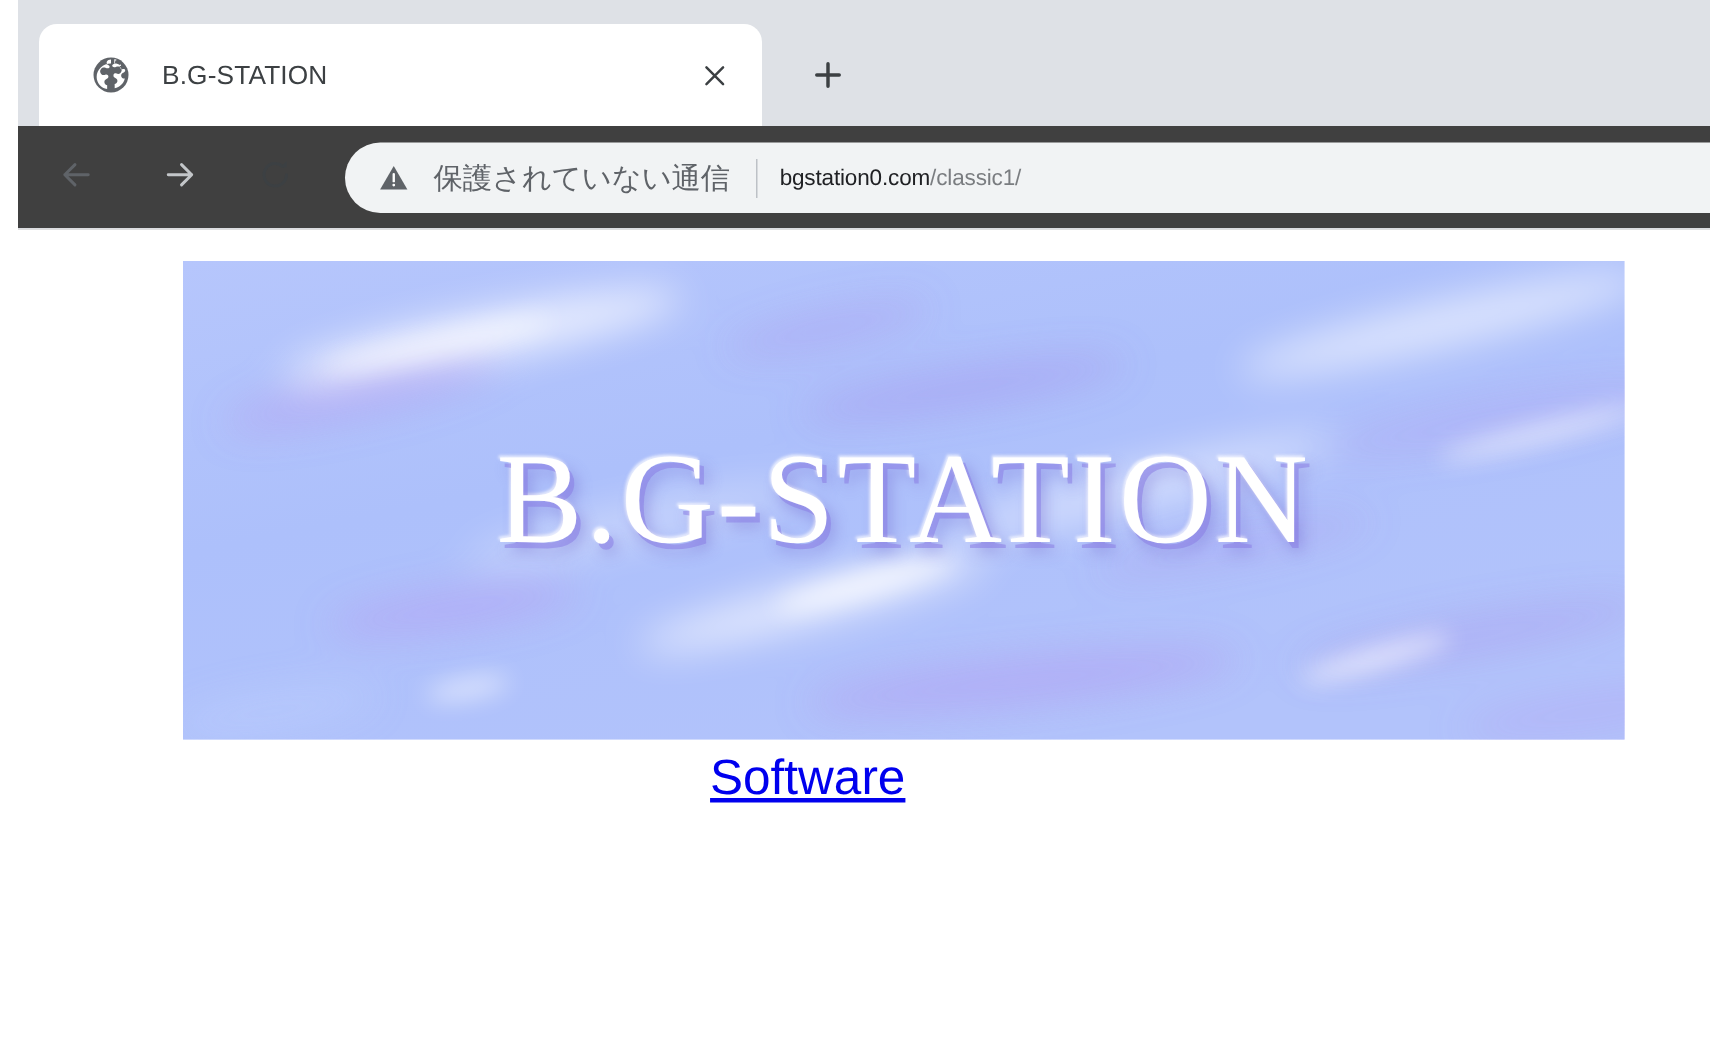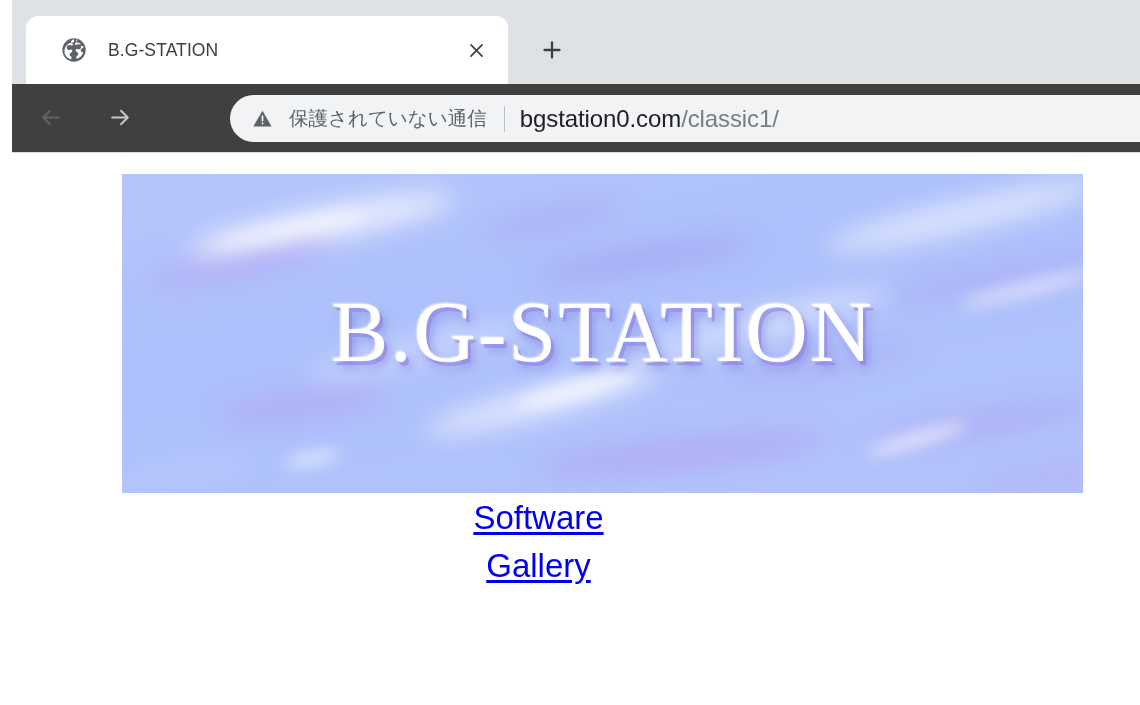--- a/index.html
+++ b/index.html
@@ -142,21 +142,21 @@
 
   .omni-sep {
     width: 1px;
     height: 26px;
     background: #bdc1c6;
     margin: 0 15px 0 17px;
     flex: 0 0 1px;
   }
 
   .url-text {
-    font-size: 24px;
+    font-size: 15px;
     color: #202124;
     white-space: nowrap;
     letter-spacing: -0.1px;
   }
   .url-path { color: #7a7d80; }
 
   .toolbar-divider {
     position: absolute;
     left: 0;
     top: 152px;
@@ -359,16 +359,15 @@
           <ellipse cx="190" cy="285" rx="28" ry="6" fill="#ffffff" opacity="0.70" transform="rotate(-10 190 285)"></ellipse>
           <ellipse cx="905" cy="115" rx="70" ry="6" fill="#ffffff" opacity="0.70" transform="rotate(-14 905 115)"></ellipse>
         </g>
       </svg>
 
       <div class="banner-title">B.G-STATION</div>
     </div>
 
     <div class="link-list">
       <a class="page-link" href="#">Software</a>
-      <a class="page-link" href="#">Gallery</a>
     </div>
   </div>
 </div>
 
 </body></html>

